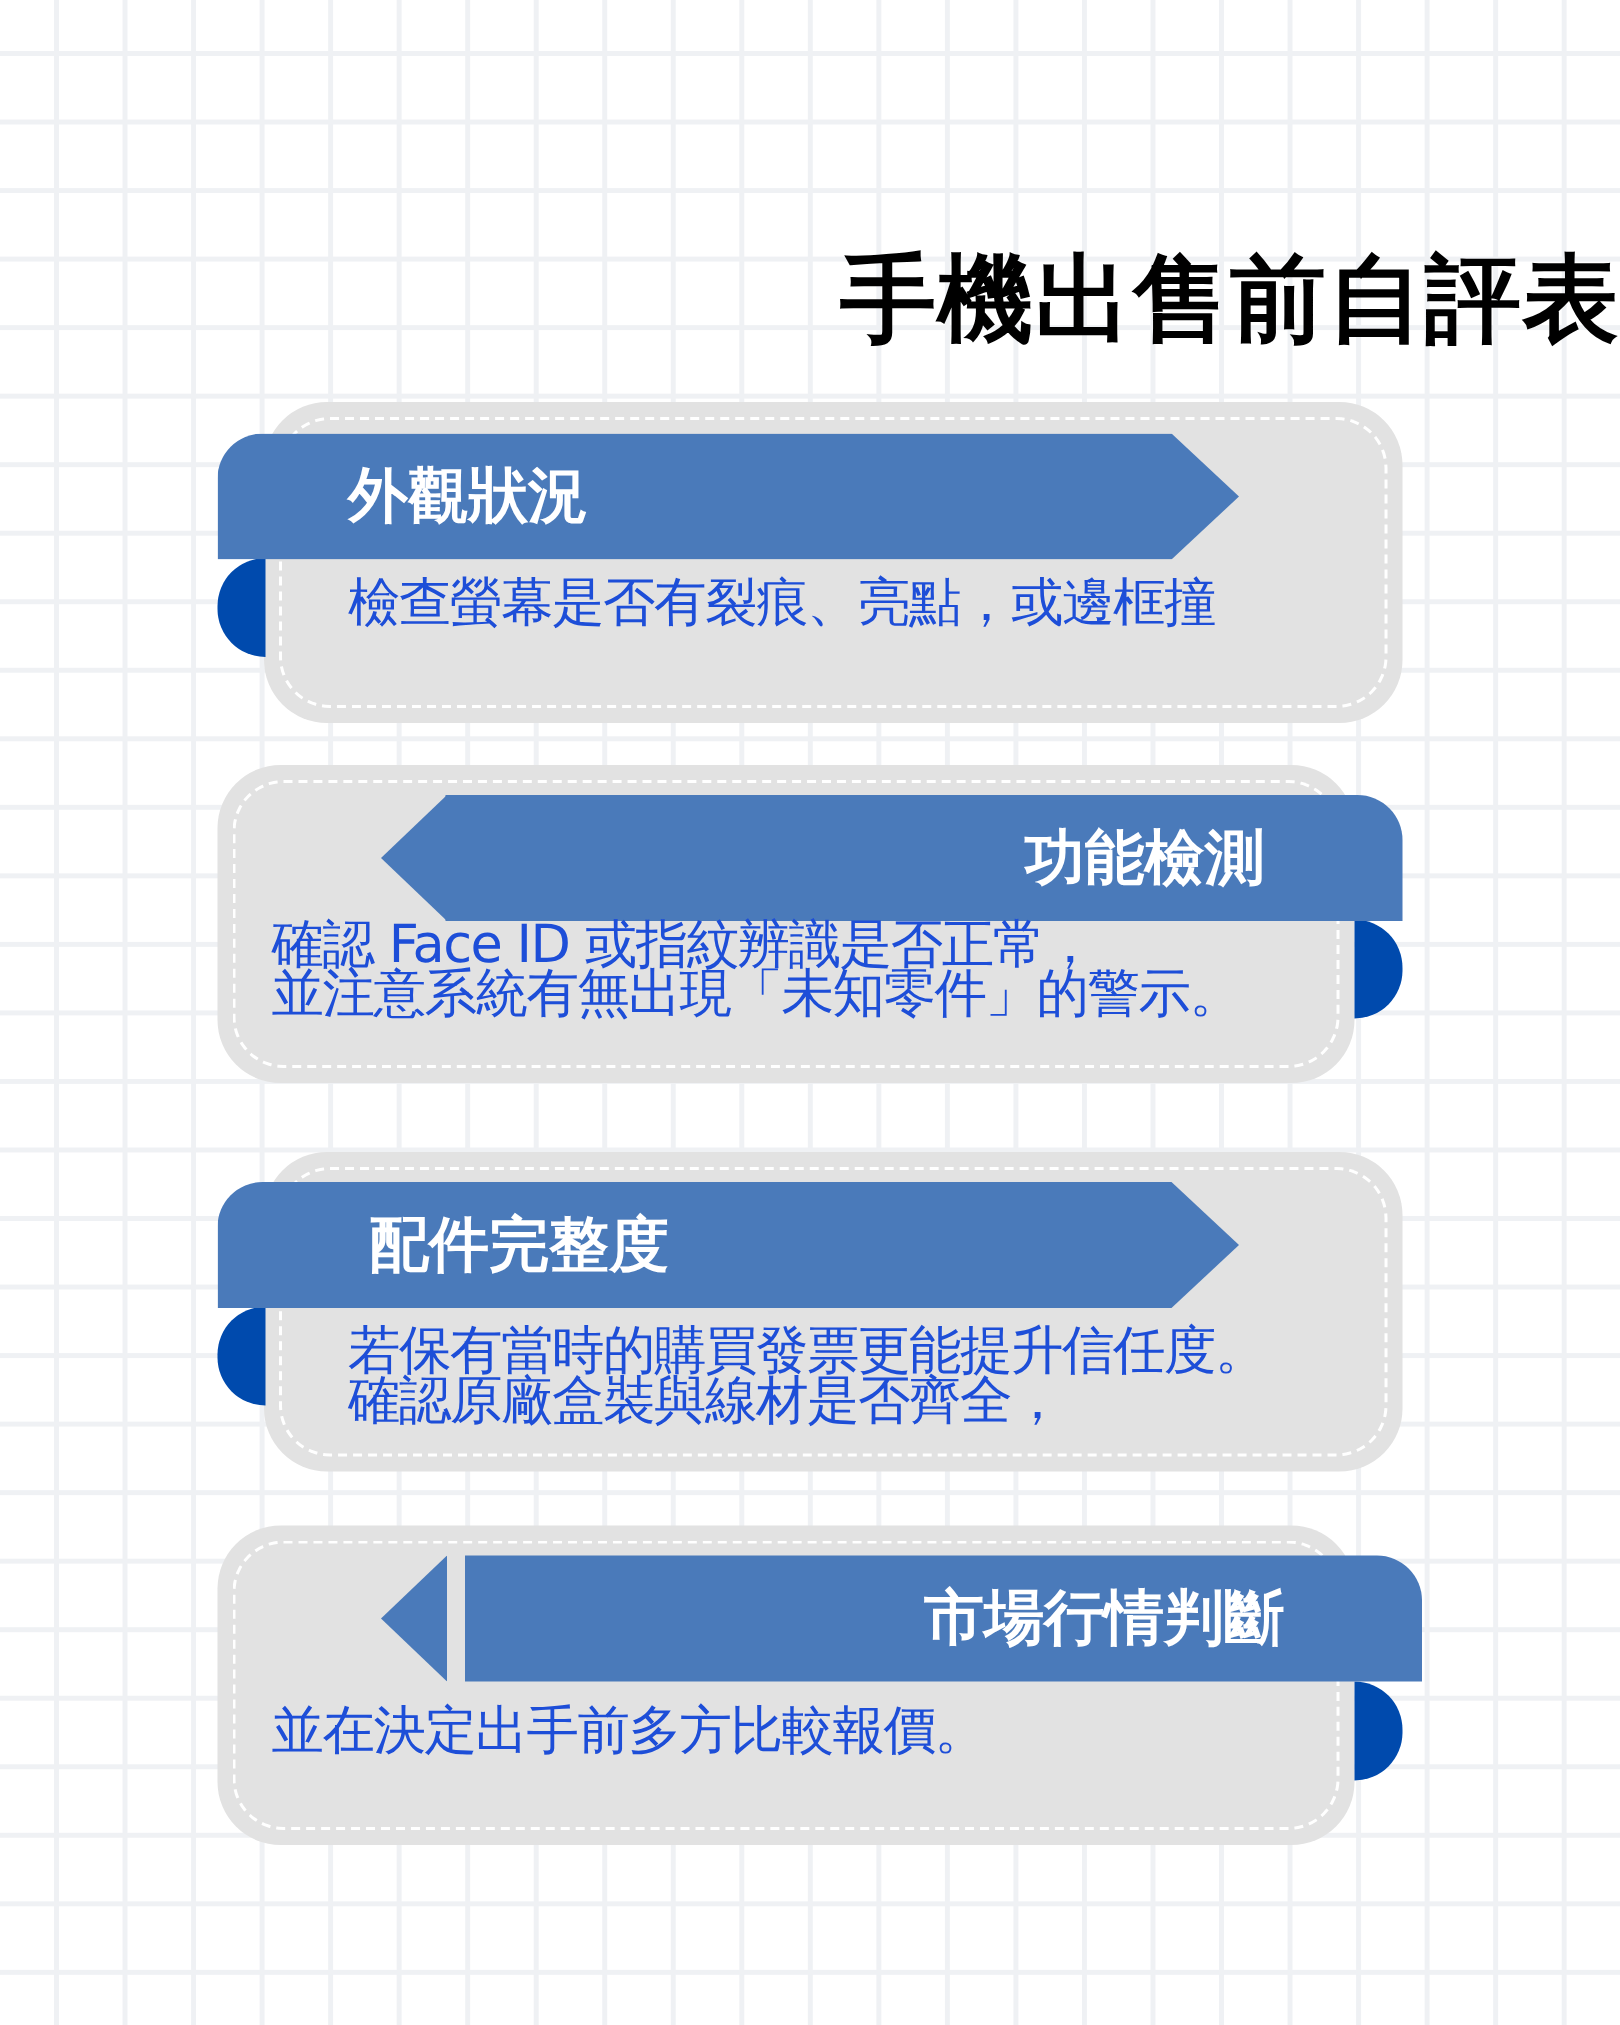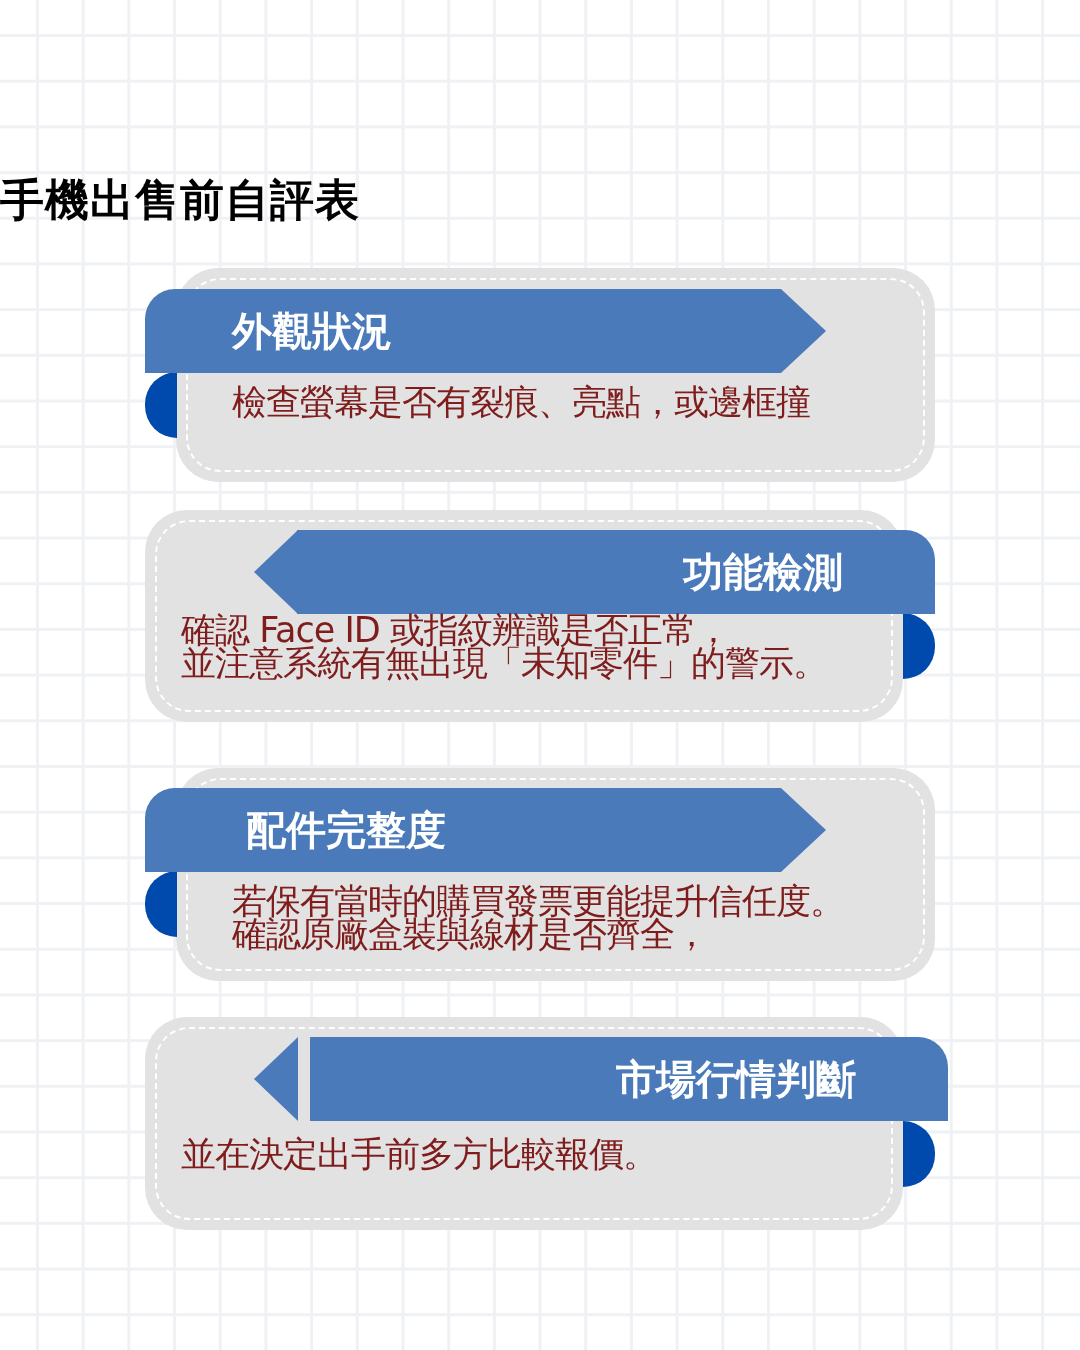--- a/index.html
+++ b/index.html
@@ -11,22 +11,22 @@
         linear-gradient(to right, #eff1f4 0px, #eff1f4 3px, transparent 3px),
         linear-gradient(to bottom, #eff1f4 0px, #eff1f4 3px, transparent 3px);
       background-size: 45.7px 45.7px;
       background-position: 36px 34px;
       font-family: "DejaVu Sans", "Liberation Sans", sans-serif;
     }
     .title {
       position: absolute;
       left: 0; width: 1080px;
       top: 160px;
-      text-align: left;
-      font-size: 44px;
+      text-align: right;
+      font-size: 64px;
       font-weight: bold;
       color: #000000;
       letter-spacing: 1px;
       line-height: 80px;
     }
     .card {
       position: absolute;
       background: #e2e2e2;
       border-radius: 42px;
     }
@@ -70,21 +70,21 @@
       line-height: 84px;
       font-size: 40px;
       font-weight: bold;
       color: #ffffff;
       white-space: nowrap;
     }
     .body-text {
       position: absolute;
       font-size: 35px;
       line-height: 33px;
-      color: #7f1d1d;
+      color: #1d4ed8;
       white-space: nowrap;
       letter-spacing: -1px;
     }
   </style>
 </head>
 <body>
 
 <div class="title">手機出售前自評表</div>
 
 <div>

